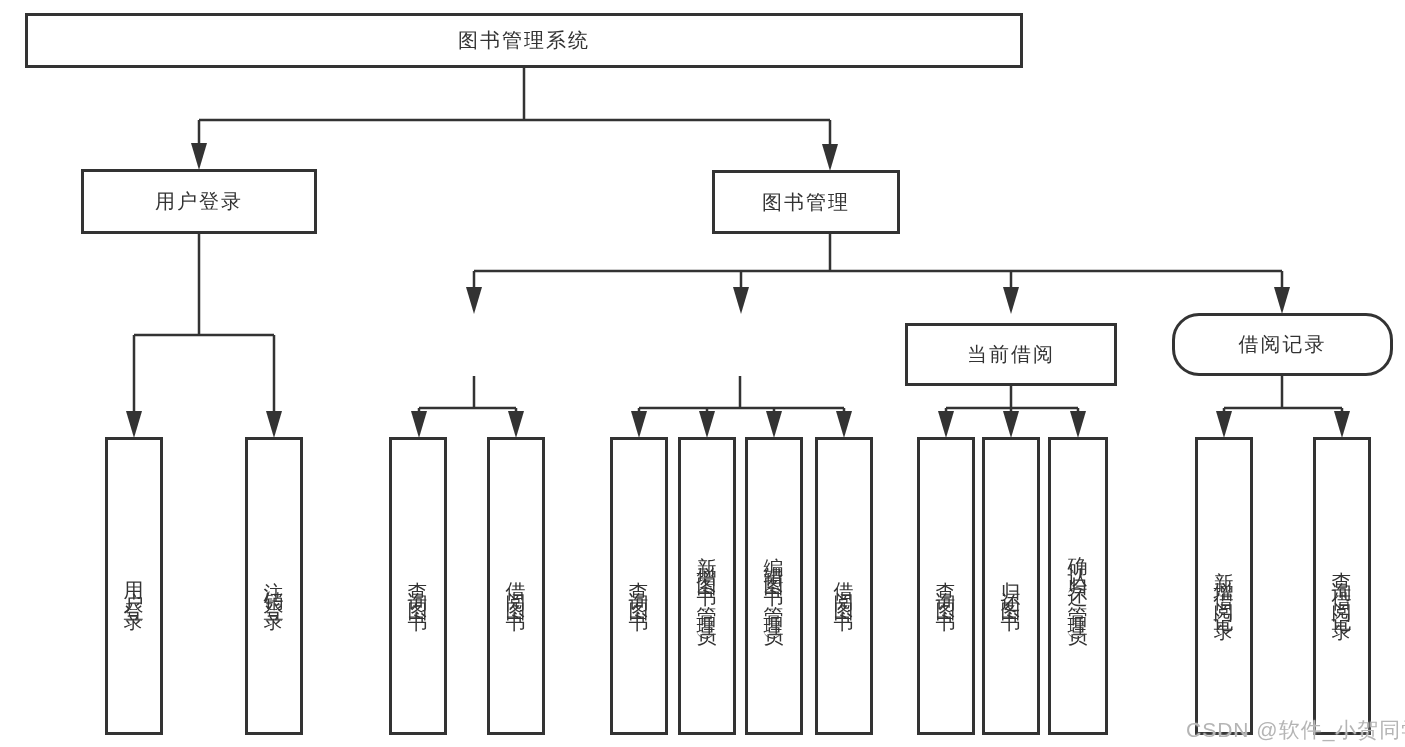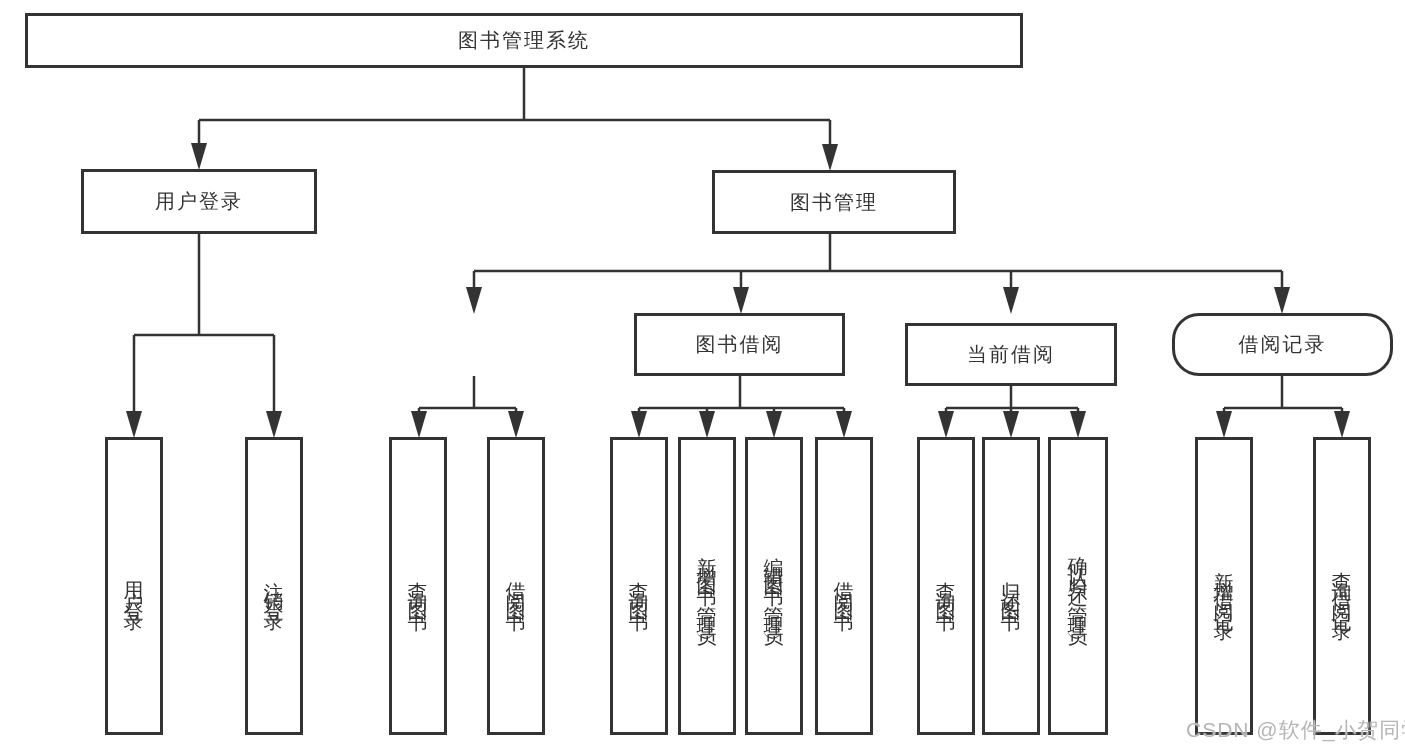--- a/index.html
+++ b/index.html
@@ -51,21 +51,21 @@
   }
   .leaf span {
     writing-mode: vertical-rl;
     text-orientation: mixed;
     letter-spacing: 10px;
     line-height: 1;
   }
   
   .n-root   { left: 25px;  top: 13px;  width: 998px; height: 55px; }
   .n-ulogin { left: 81px;  top: 169px; width: 236px; height: 65px; }
-  .n-bmgmt  { left: 712px; top: 170px; width: 244px; height: 64px; }
+  .n-bmgmt  { left: 712px; top: 170px; width: 188px; height: 64px; }
   .n-rec    { left: 363px; top: 313px; width: 223px; height: 63px; }
   .n-bor    { left: 634px; top: 313px; width: 211px; height: 63px; }
   .n-cur    { left: 905px; top: 313px; width: 212px; height: 63px; margin-top: 10px; }
   .n-hist   { left: 1172px;top: 313px; width: 221px; height: 63px; border-radius: 27px; }
   
   .l-1  { left: 105px; }
   .l-2  { left: 245px; }
   .l-3  { left: 389px; }
   .l-4  { left: 487px; }
   .l-5  { left: 610px; }
@@ -138,23 +138,20 @@
     <span>图书管理系统</span>
   </div>
 
   <div class="node n-ulogin">
     <span>用户登录</span>
   </div>
   <div class="node n-bmgmt">
     <span>图书管理</span>
   </div>
 
-  <div class="node n-bor">
-    <span>图书借阅</span>
-  </div>
   <div class="node n-cur">
     <span>当前借阅</span>
   </div>
   <div class="node n-hist">
     <span>借阅记录</span>
   </div>
 
   <div class="leaf l-1">
     <span>用户登录</span>
   </div>

